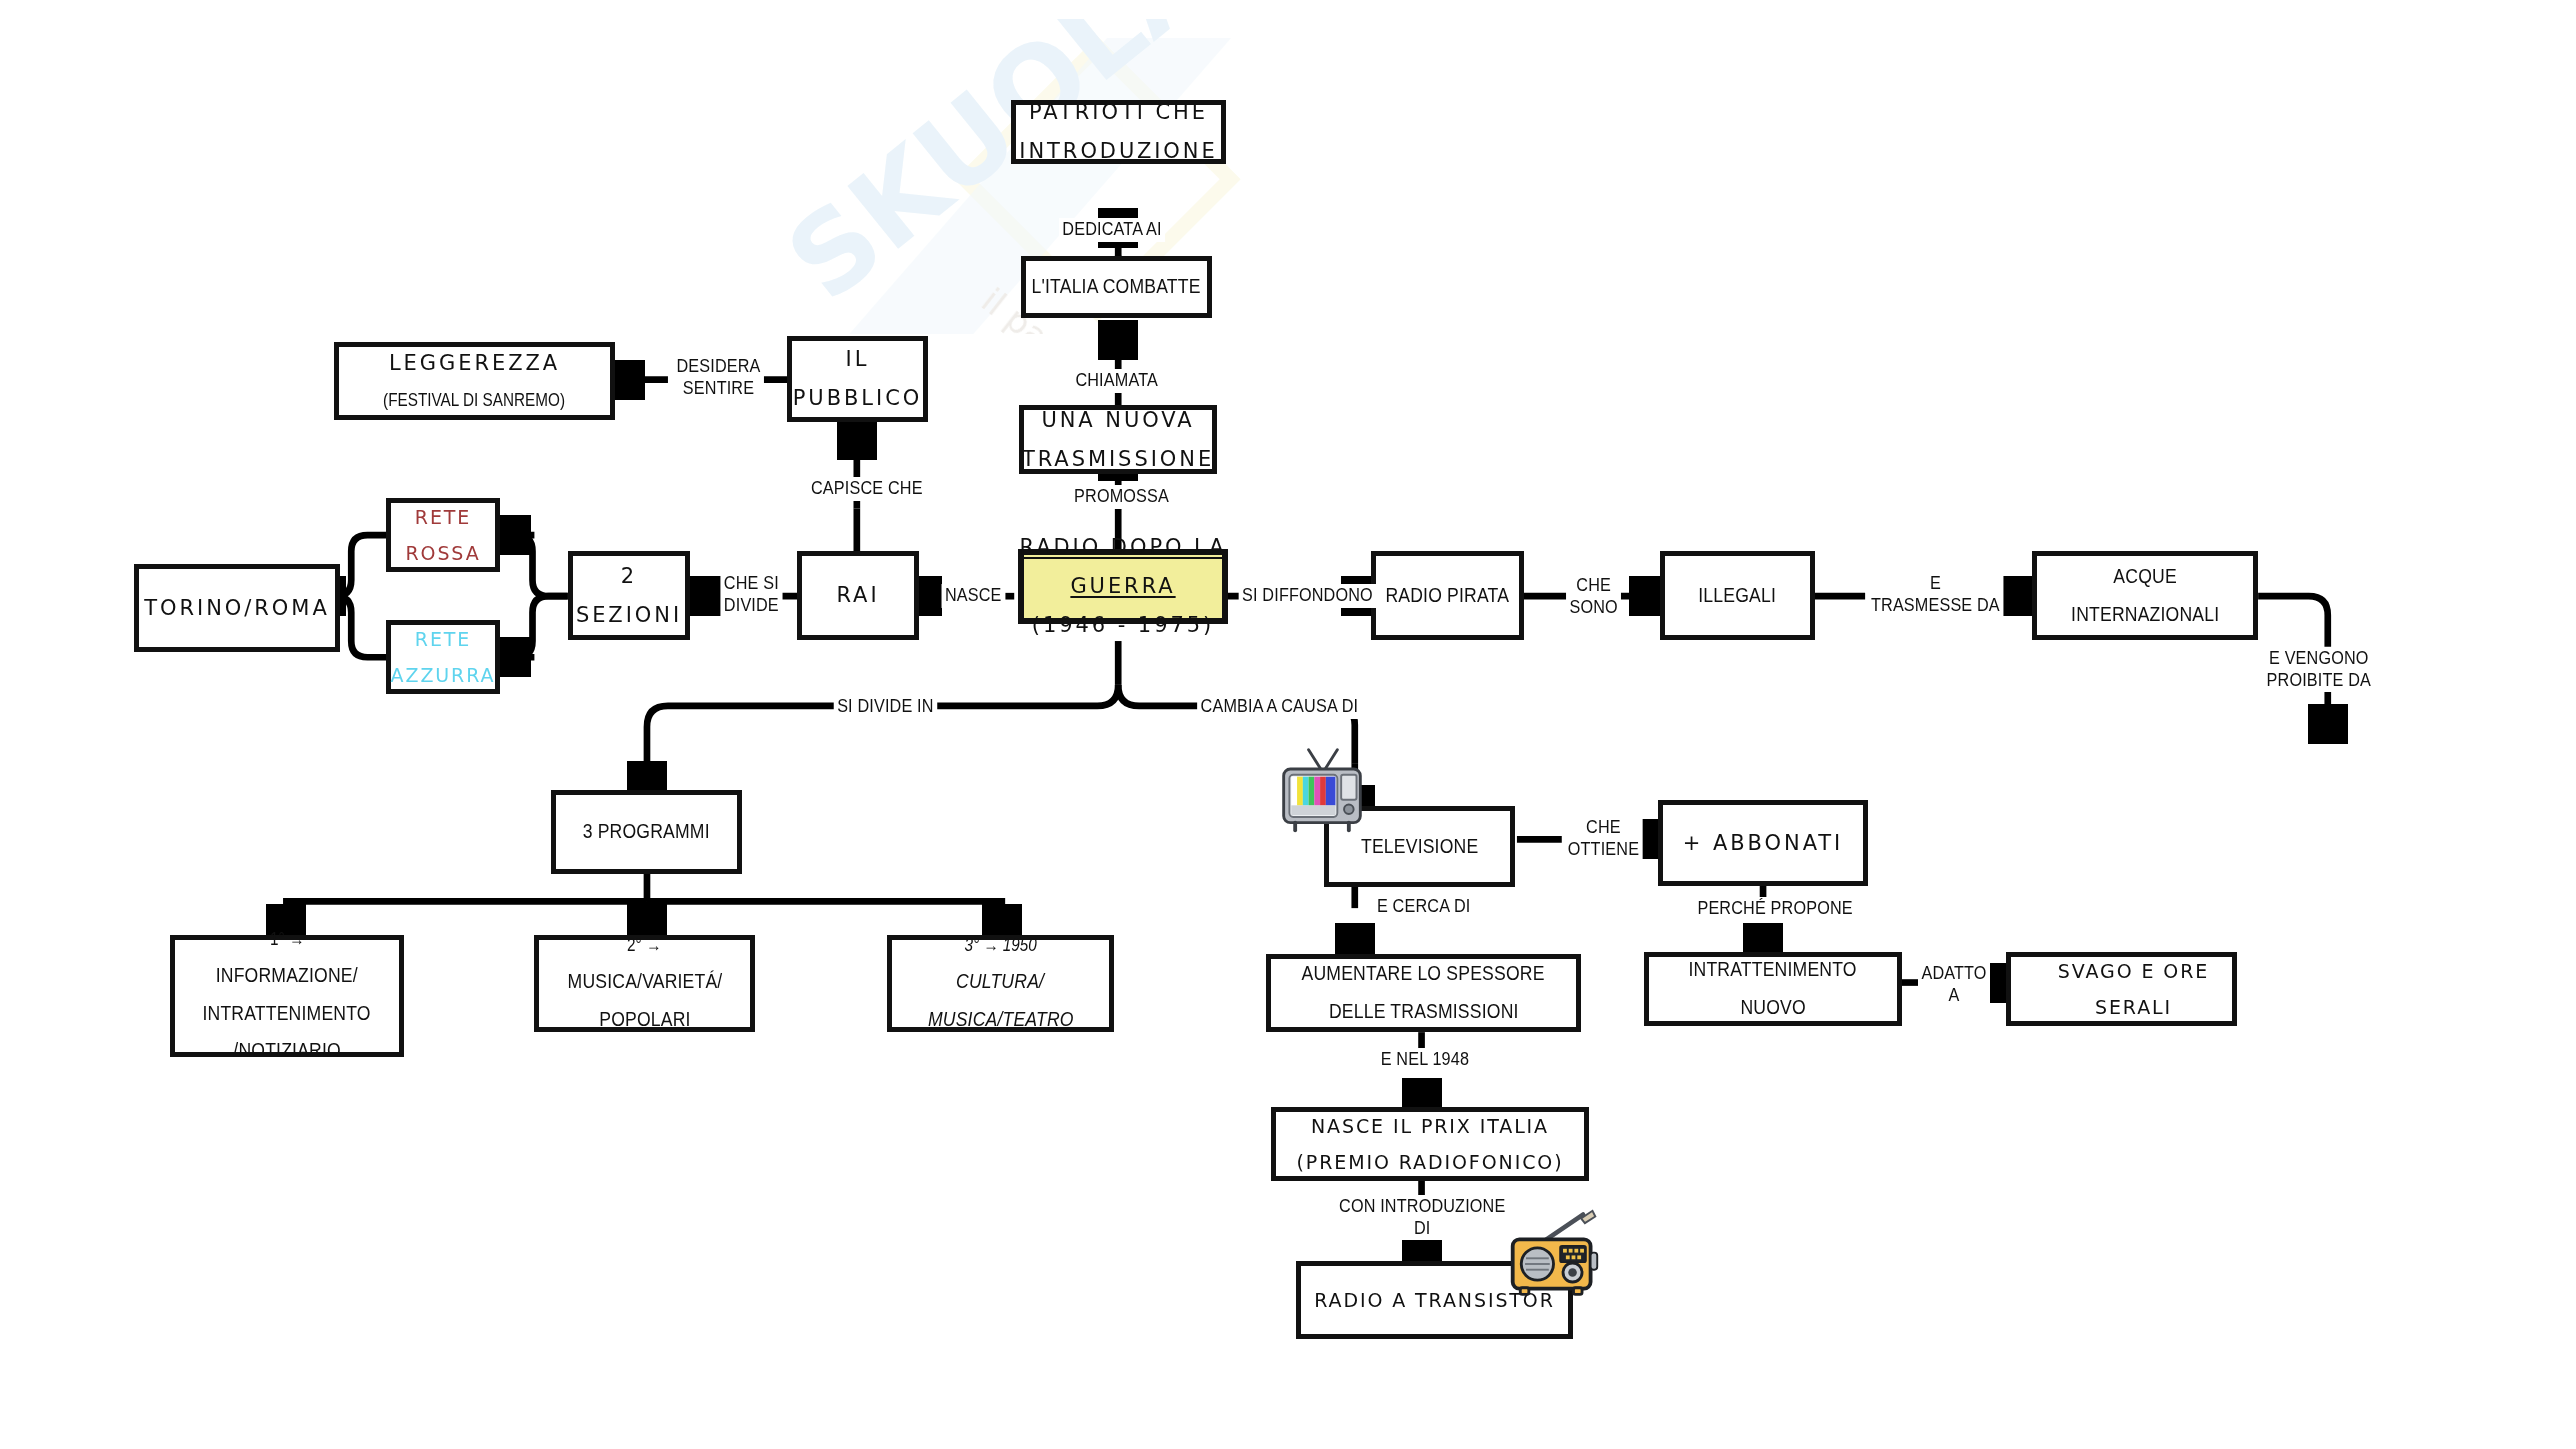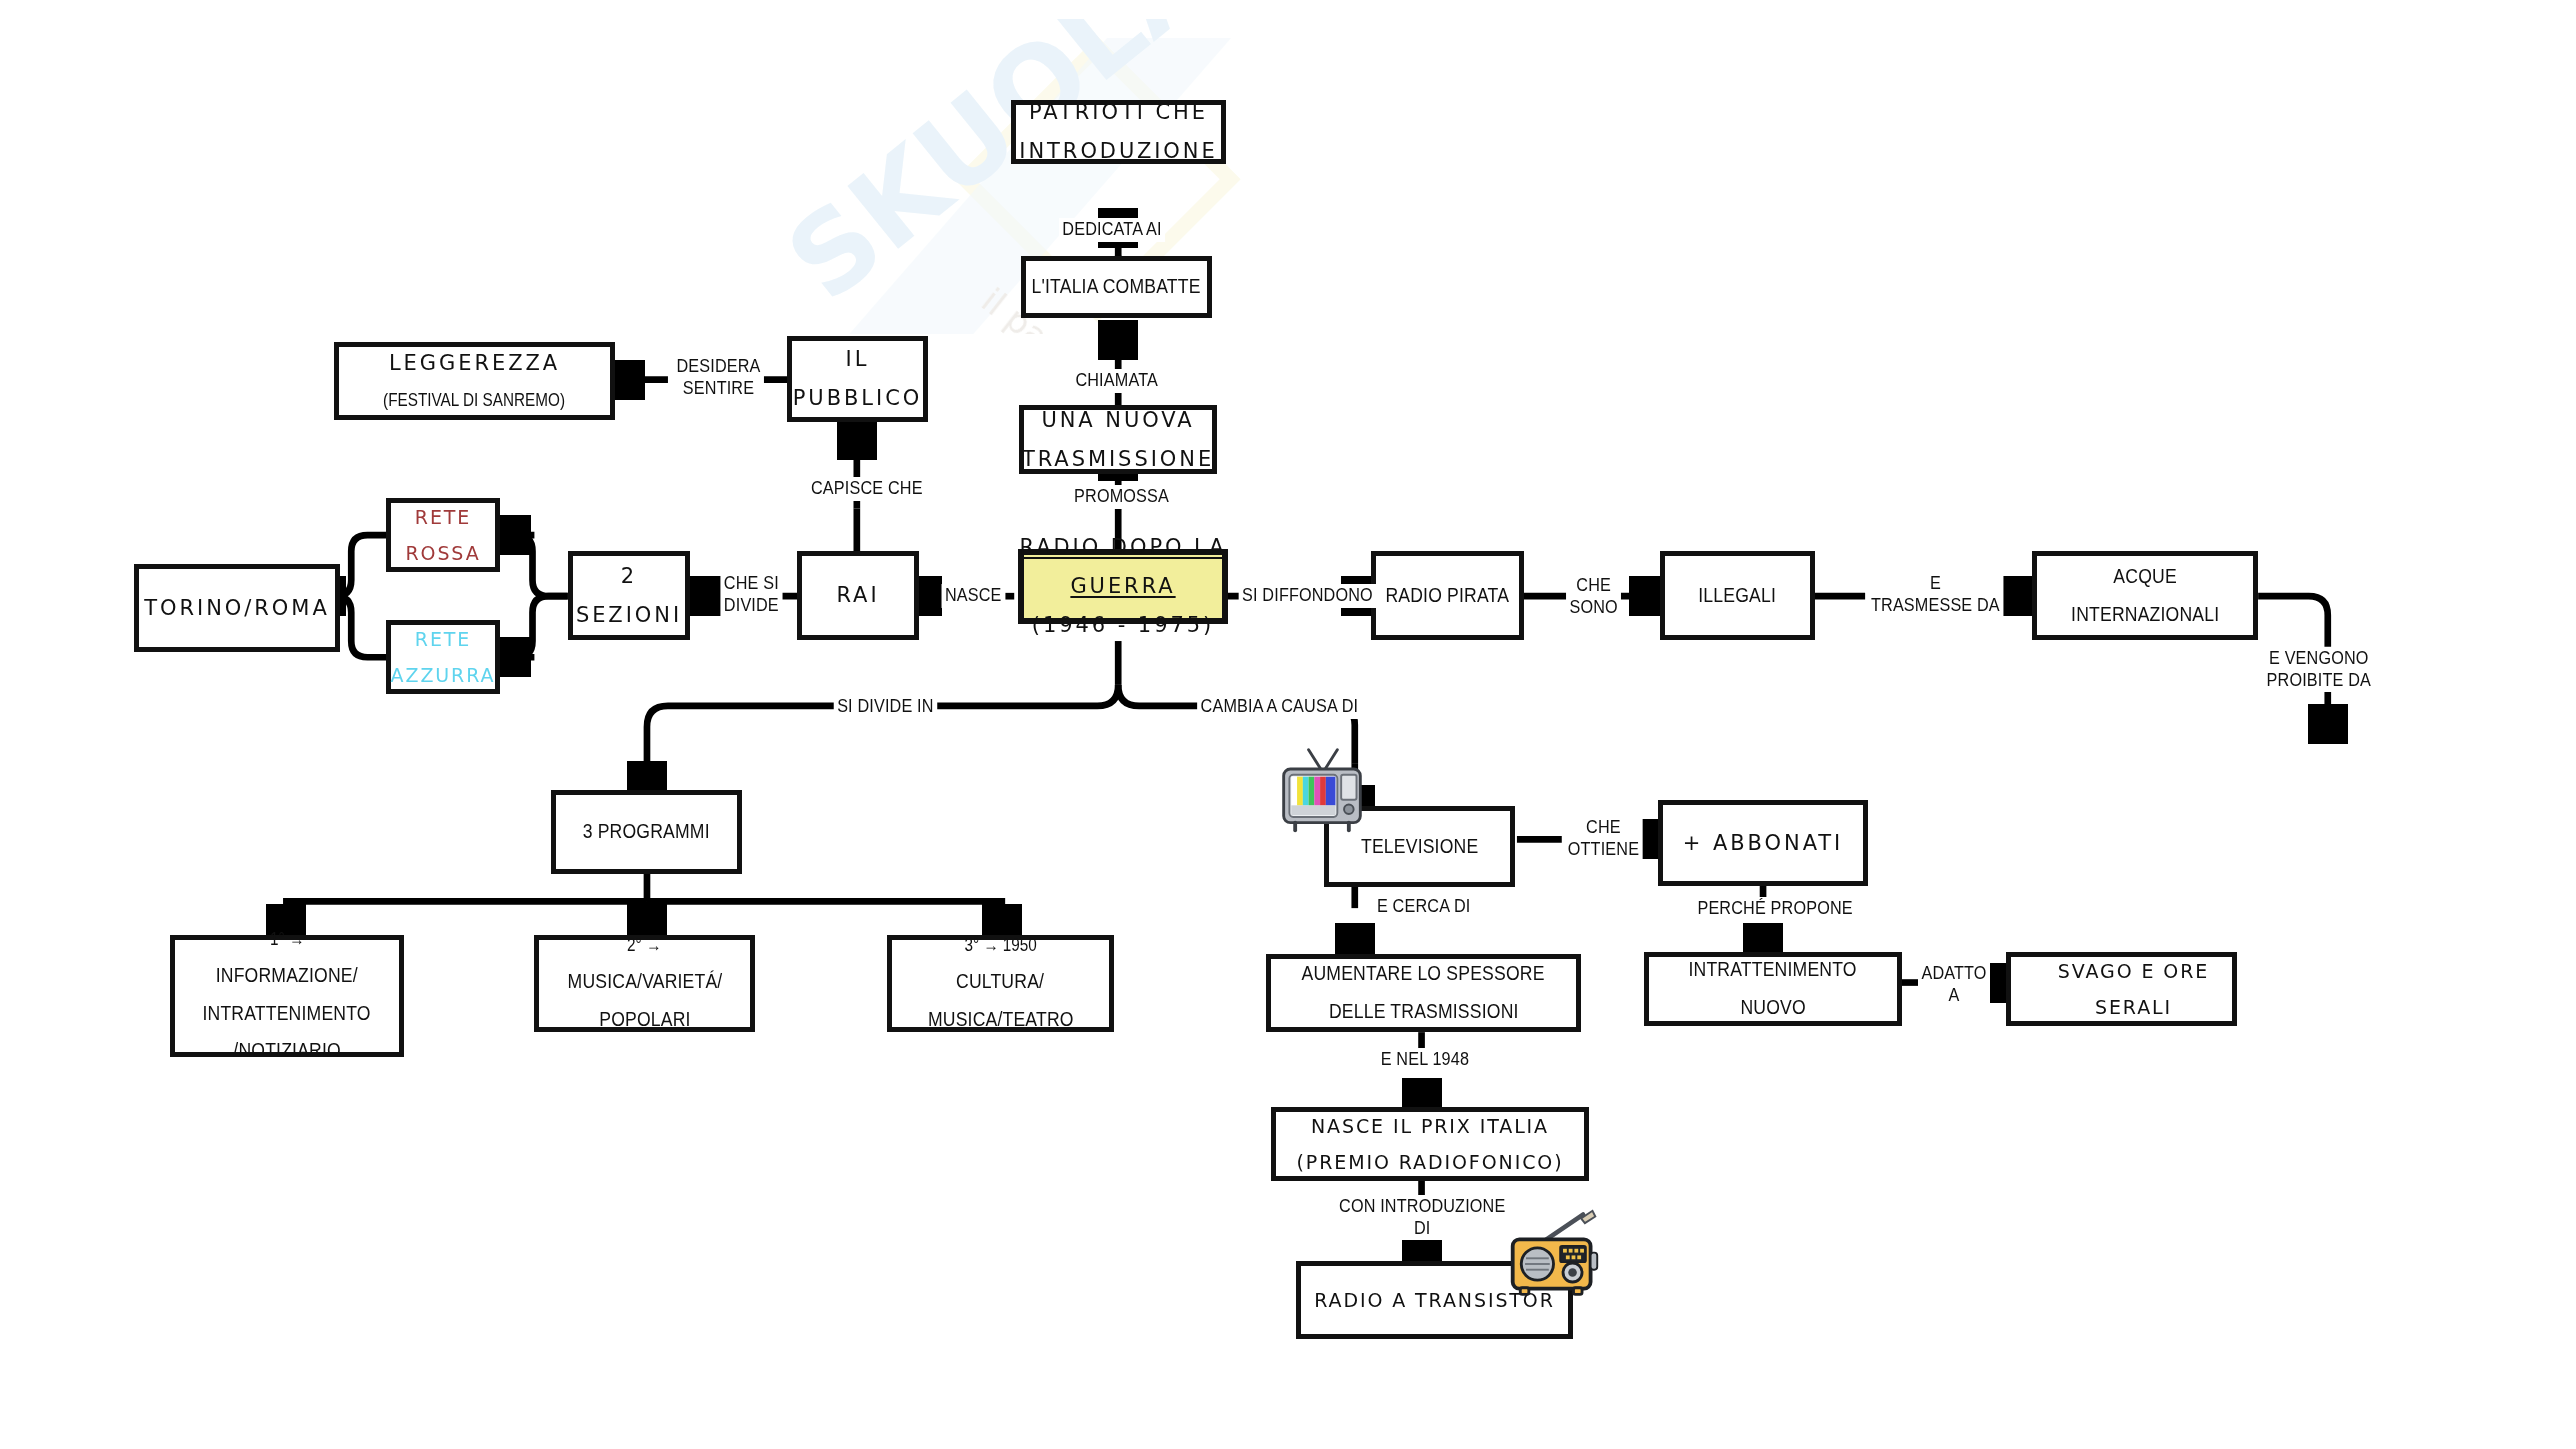--- a/index.html
+++ b/index.html
@@ -219,21 +219,21 @@
     <span class="ln hand">INTRATTENIMENTO</span>
     <span class="ln hand">/NOTIZIARIO</span>
   </div>
 
   <div class="node" style="left:534px;top:935px;width:221px;height:97px;">
     <span class="ln hand-s">2° →</span>
     <span class="ln hand">MUSICA/VARIETÁ/</span>
     <span class="ln hand">POPOLARI</span>
   </div>
 
-  <div class="node" style="left:887px;top:935px;width:227px;height:97px;">
+  <div class="node" style="left:887px;top:935px;width:227px;height:97px;font-style:italic;">
     <span class="ln hand-s">3° → 1950</span>
     <span class="ln hand">CULTURA/</span>
     <span class="ln hand">MUSICA/TEATRO</span>
   </div>
 
   <div class="node" style="left:1324px;top:806px;width:191px;height:81px;">
     <span class="ln hand">TELEVISIONE</span>
   </div>
   <div class="emoji" style="left:1276px;top:746px;width:92px;height:92px;">
     <svg viewBox="0 0 96 96" xmlns="http://www.w3.org/2000/svg">

